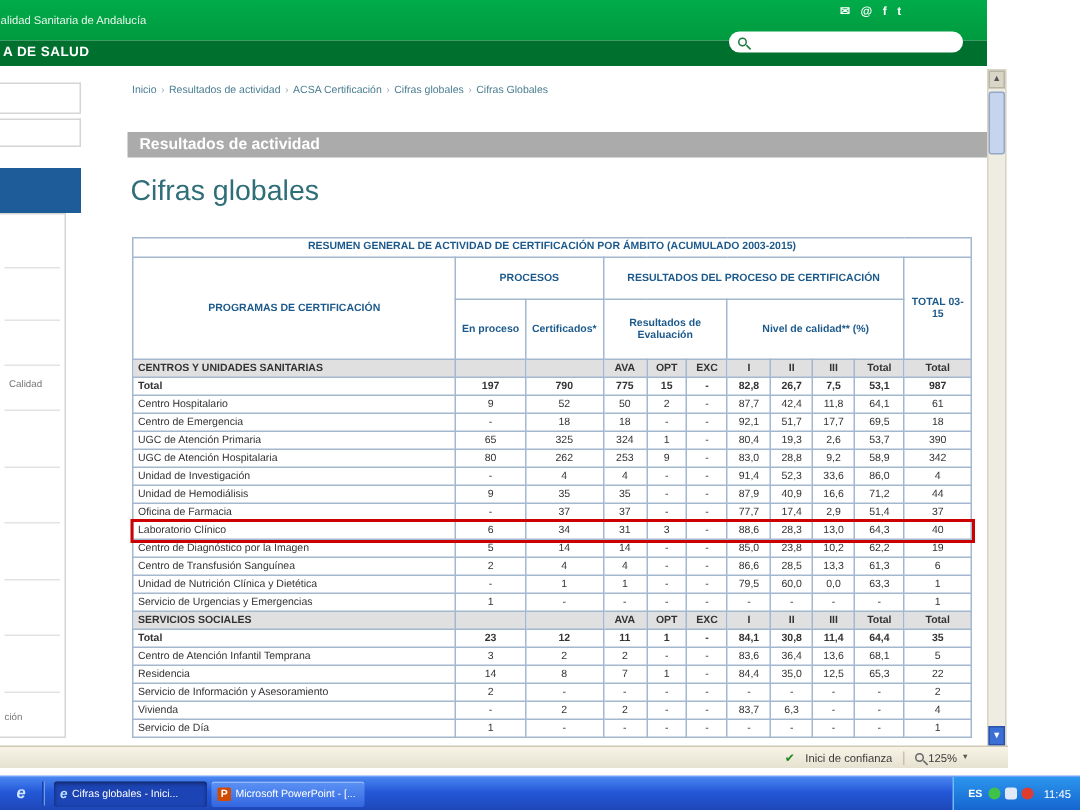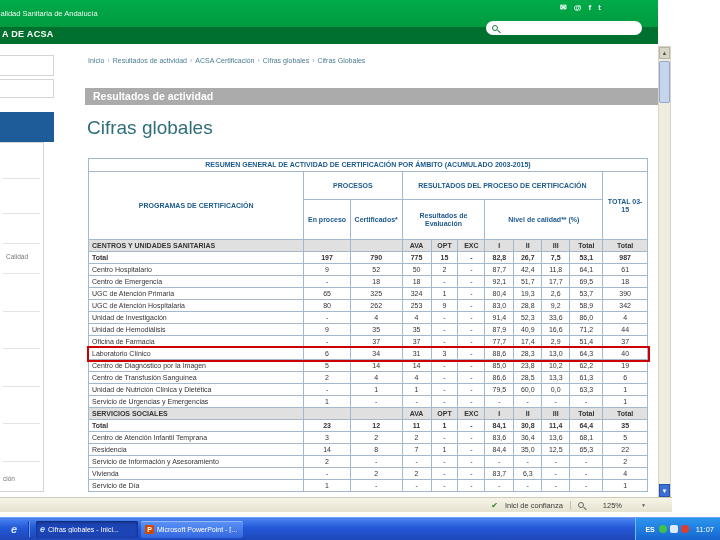--- a/index.html
+++ b/index.html
@@ -67,21 +67,21 @@
     color:#fff; font-size:6px; display:flex; align-items:center; justify-content:center; cursor:pointer; }
   .sq1 { top:437px; } .sq2 { top:451px; }
 
   
   .statusbar { left:0; top:497px; width:672px; height:15px;
     background:linear-gradient(#f7f4e7,#e6e2d1); border-top:1px solid #cfcab5;
     display:flex; align-items:center; justify-content:flex-end; gap:7px; padding-right:26px;
     font-size:7.5px; color:#3a3a3a; }
   .check { color:#1e8a1e; font-size:8px; }
   .sb-div { width:1px; height:9px; background:#c6c1ac; }
-  .zoomctl { display:flex; align-items:center; gap:19px; cursor:pointer; }
+  .zoomctl { display:flex; align-items:center; gap:3px; cursor:pointer; }
   .magg { width:6px; height:6px; border:1px solid #666; border-radius:50%; position:relative; }
   .magg::after { content:''; position:absolute; left:4px; top:5px; width:4px; height:1px; background:#666; transform:rotate(45deg); }
   .caret { font-size:5px; color:#555; }
 
   
   .taskbar { left:0; top:517px; width:720px; height:23px;
     background:linear-gradient(#4a86f0,#2458d8 45%,#1e47b8);
     border-top:1px solid #6ba1f8; display:flex; align-items:center; }
   .quick { width:28px; display:flex; align-items:center; justify-content:center; }
   .ie-glyph { color:#cfe6ff; font-size:11px; font-weight:bold; font-style:italic; cursor:pointer; }
@@ -112,21 +112,21 @@
   <div class="abs green-top">
     <span class="logo1">Calidad Sanitaria de Andalucía</span>
     <div class="abs social">
         <span class="soc">✉</span>
         <span class="soc">@</span>
         <span class="soc">f</span>
         <span class="soc">t</span>
       </div>
   </div>
   <div class="abs green-bottom"></div>
-  <span class="abs logo2">A DE ACSA</span>
+  <span class="abs logo2">A DE SALUD</span>
   <div class="abs searchbox">
     <span class="mag"></span>
     <input type="text" placeholder="" style="">
   </div>
 
   <div class="abs sb-box sb-b1"></div>
   <div class="abs sb-box sb-b2"></div>
   <div class="abs sb-blue"></div>
   <div class="abs sb-panel">
     <div class="sb-line" style="top:35px"></div>
@@ -490,17 +490,17 @@
           <span class="task-lb">Microsoft PowerPoint - [...</span>
         </div>
       </div>
     <div class="tray">
       <span class="lang">ES</span>
       <span style="display:flex;gap:3px">
           <span class="tray-ic t0"></span>
           <span class="tray-ic t1"></span>
           <span class="tray-ic t2"></span>
         </span>
-      <span class="clock">11:07</span>
+      <span class="clock">11:45</span>
     </div>
   </div>
 
 </div>
 
 </body></html>

